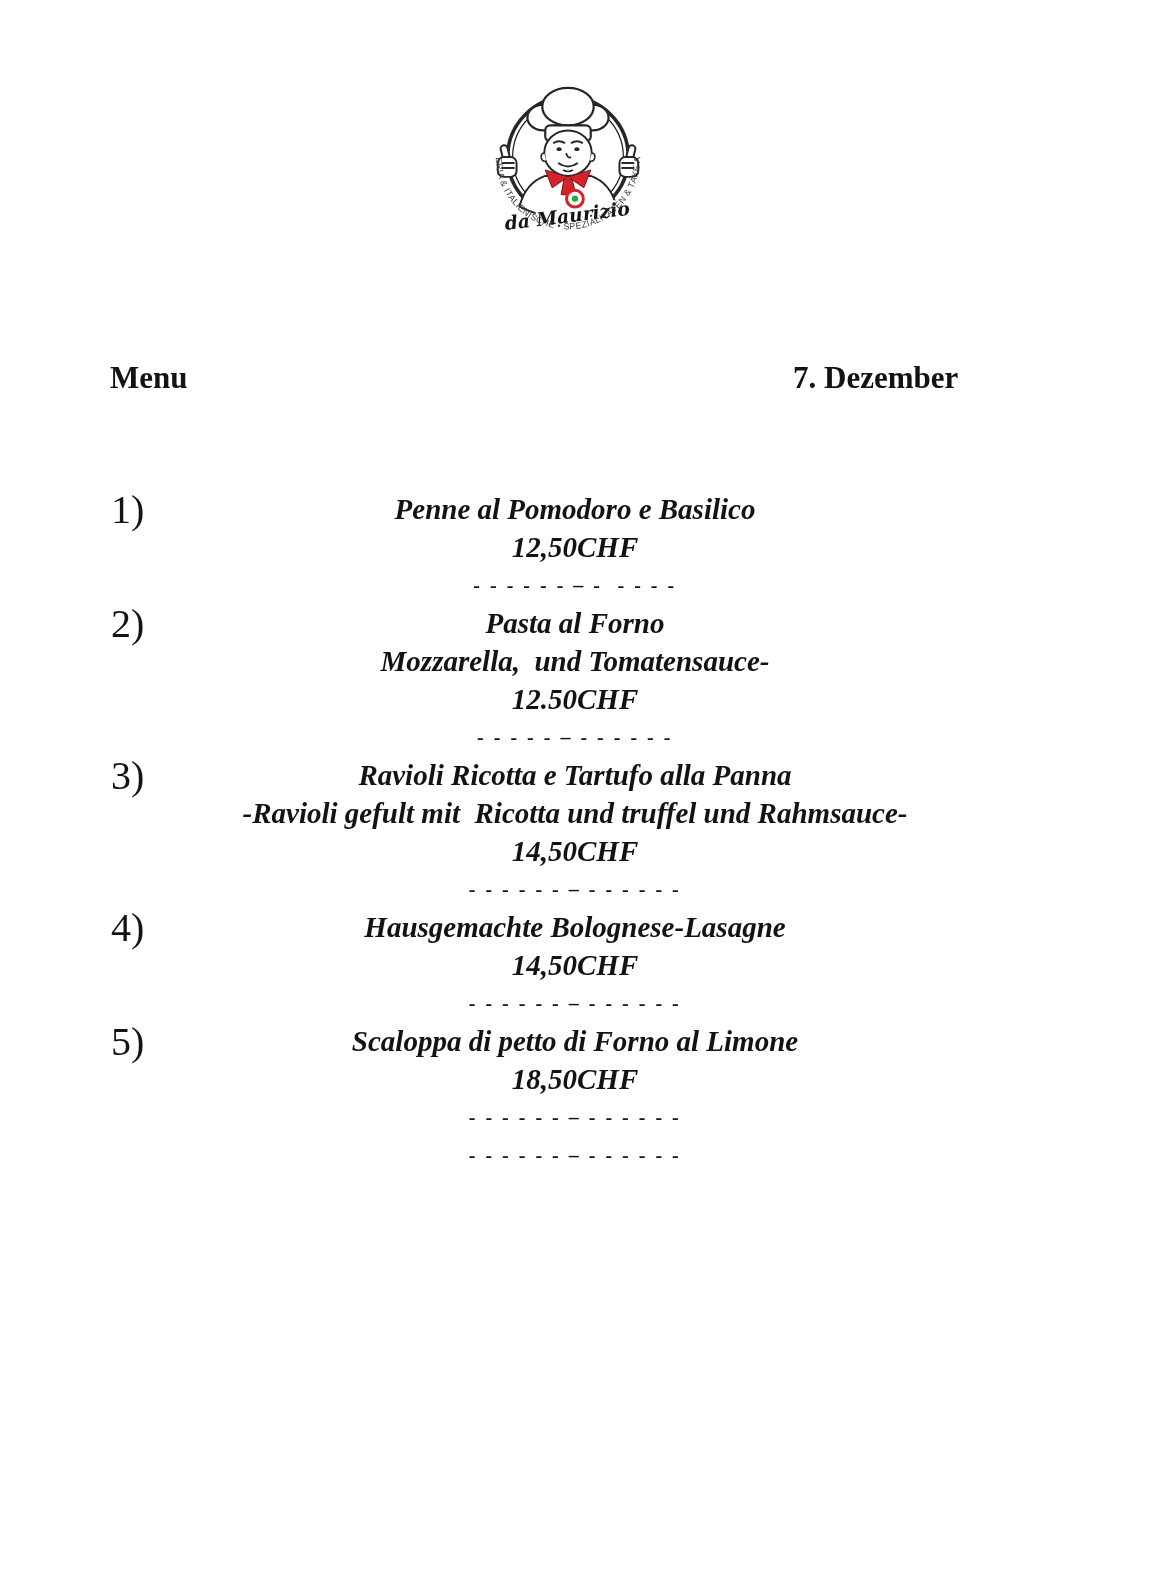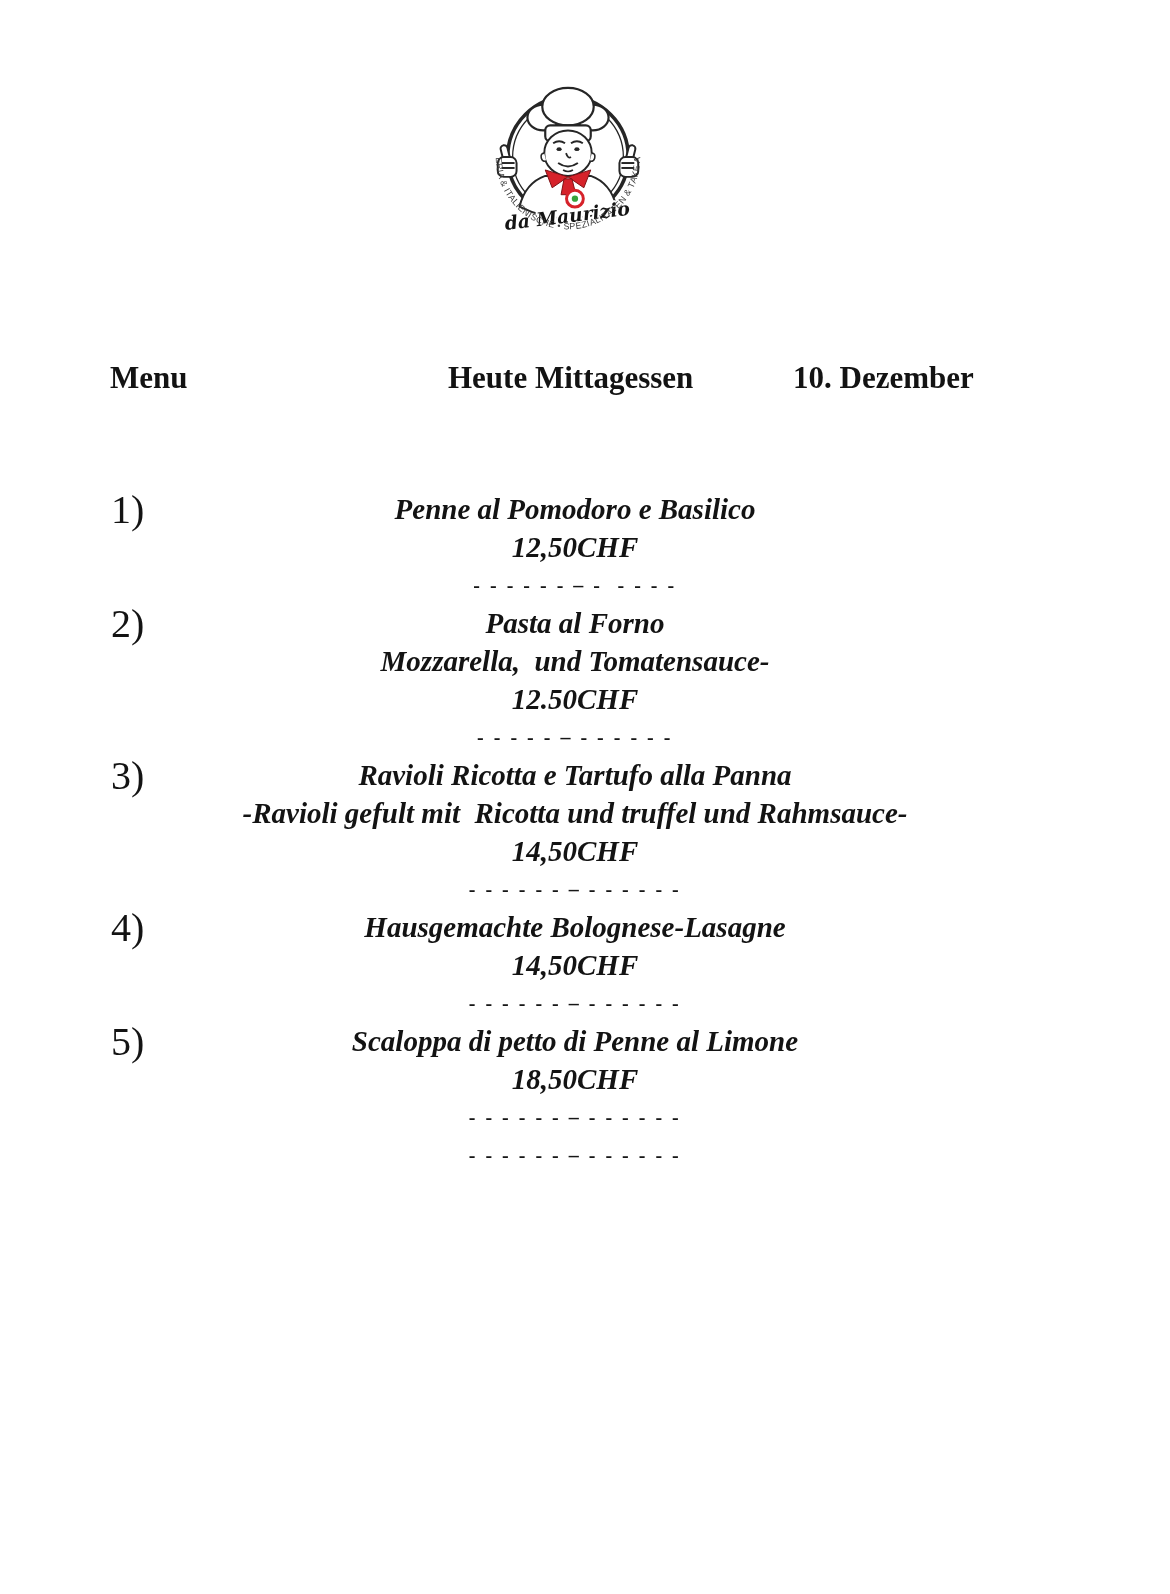--- a/index.html
+++ b/index.html
@@ -98,22 +98,21 @@
       <text x="113" y="150" text-anchor="middle" transform="rotate(-7 113 150)" font-family="DejaVu Serif, serif" font-style="italic" font-weight="bold" font-size="19" fill="#141414" stroke="#ffffff" stroke-width="4" paint-order="stroke">da Maurizio</text>
 
       <text font-family="Liberation Sans, sans-serif" font-size="9" letter-spacing="0.4" fill="#3a3a3a">
         <textPath href="#arcBottom" startOffset="50%" text-anchor="middle">PIZZERIA &amp; ITALIENISCHE • SPEZIALITÄTEN &amp; TAKE AWAY</textPath>
       </text>
     </svg>
   </div>
 
   <div class="header">
     <span class="h-left">Menu</span>
-    <span class="h-center">Heute Mittagessen</span>
-    <span class="h-right">10. Dezember</span>
+    <span class="h-right">7. Dezember</span>
   </div>
 
   <div class="content">
 
     <div class="item">
       <span class="num">1)</span>
       <div class="line">Penne al Pomodoro e Basilico</div>
       <div class="line">12,50CHF</div>
       <div class="sep">- - - - - - – -  - - - -</div>
     </div>
@@ -136,21 +135,21 @@
 
     <div class="item">
       <span class="num">4)</span>
       <div class="line">Hausgemachte Bolognese-Lasagne</div>
       <div class="line">14,50CHF</div>
       <div class="sep">- - - - - - – - - - - - -</div>
     </div>
 
     <div class="item">
       <span class="num">5)</span>
-      <div class="line">Scaloppa di petto di Penne al Limone</div>
+      <div class="line">Scaloppa di petto di Forno al Limone</div>
       <div class="line">18,50CHF</div>
       <div class="sep">- - - - - - – - - - - - -</div>
     </div>
 
     <div class="sep">- - - - - - – - - - - - -</div>
 
   </div>
 </div>
 
 </body></html>

